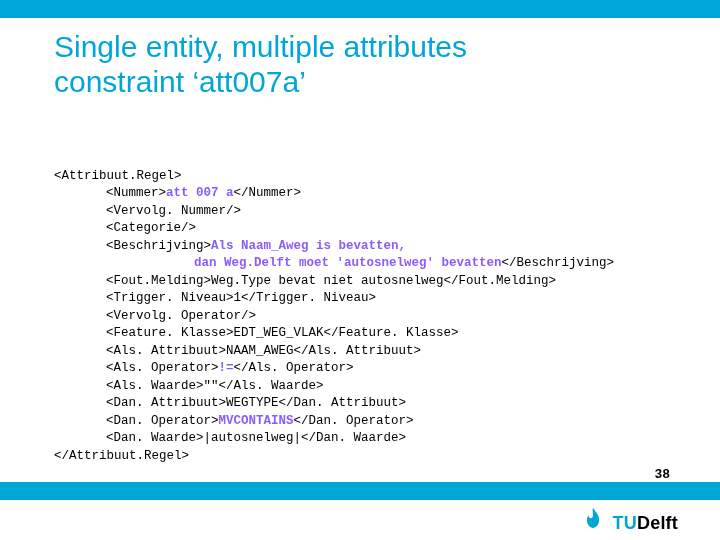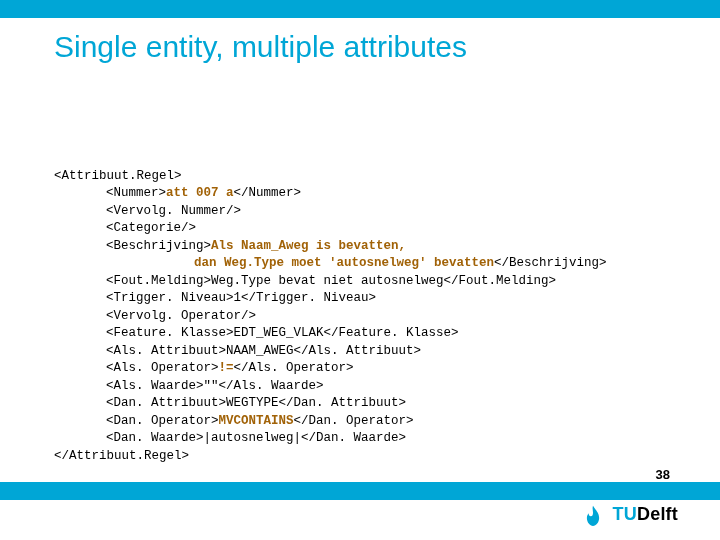--- a/index.html
+++ b/index.html
@@ -6,47 +6,48 @@
   html, body { width: 720px; height: 540px; background: #fff; font-family: Arial, Helvetica, sans-serif; overflow: hidden; }
   .slide { position: relative; width: 720px; height: 540px; }
   .topbar { position: absolute; top: 0; left: 0; width: 100%; height: 18px; background: #00a6d6; }
   .title { position: absolute; top: 30px; left: 54px; right: 40px; font-size: 30px; line-height: 1.15; font-weight: 400; color: #00a6d6; }
   .code {
     position: absolute; top: 150px; left: 54px; right: 30px;
     font-family: "Courier New", Courier, monospace;
     font-size: 12.5px; line-height: 1.4; color: #000; white-space: pre;
   }
   .code b { font-weight: 400; }
-  .cg { color: #a16207; font-weight: 700; }
+  .cg { color: #8b5cf6; font-weight: 700; }
   .bottombar { position: absolute; bottom: 40px; left: 0; width: 100%; height: 18px; background: #00a6d6; }
-  .pagenum { position: absolute; bottom: 58px; right: 50px; font-size: 13px; font-weight: 700; color: #000; }
-  .logo { position: absolute; bottom: 6px; right: 42px; display: flex; align-items: flex-start; gap: 6px; height: 30px; }
+  .pagenum { position: absolute; bottom: 58px; right: 50px; font-size: 13px; font-weight: 700; color: #000; font-family: Liberation Mono, monospace; }
+  .logo { position: absolute; bottom: 6px; right: 42px; display: flex; align-items: flex-end; gap: 6px; height: 30px; }
   .logo svg { width: 28px; height: 28px; }
   .logo-text { color: #000; font-weight: 700; font-size: 18px; letter-spacing: 0.2px; }
   .flame { fill: #00a6d6; }
   .ind1 { padding-left: 52px; display: inline-block; }
   .ind2 { padding-left: 140px; display: inline-block; }
 </style>
 </head>
 <body>
 
 <div class="slide">
   <div class="topbar"></div>
 
   <div class="title">
     <span>Single entity, multiple attributes</span><br>
+    <span>constraint ‘att007a’</span>
   </div>
 
   <div class="code">
 <b>&lt;Attribuut.Regel&gt;</b>
 <span class="ind1"><b>&lt;Nummer&gt;</b><span class="cg">att 007 a</span><b>&lt;/Nummer&gt;</b></span>
 <span class="ind1"><b>&lt;Vervolg. Nummer/&gt;</b></span>
 <span class="ind1"><b>&lt;Categorie/&gt;</b></span>
 <span class="ind1"><b>&lt;Beschrijving&gt;</b><span class="cg">Als Naam_Aweg is bevatten,</span></span>
-<span class="ind2"><span class="cg">dan Weg.Type moet 'autosnelweg' bevatten</span><b>&lt;/Beschrijving&gt;</b></span>
+<span class="ind2"><span class="cg">dan Weg.Delft moet 'autosnelweg' bevatten</span><b>&lt;/Beschrijving&gt;</b></span>
 <span class="ind1"><b>&lt;Fout.Melding&gt;Weg.Type bevat niet autosnelweg&lt;/Fout.Melding&gt;</b></span>
 <span class="ind1"><b>&lt;Trigger. Niveau&gt;1&lt;/Trigger. Niveau&gt;</b></span>
 <span class="ind1"><b>&lt;Vervolg. Operator/&gt;</b></span>
 <span class="ind1"><b>&lt;Feature. Klasse&gt;EDT_WEG_VLAK&lt;/Feature. Klasse&gt;</b></span>
 <span class="ind1"><b>&lt;Als. Attribuut&gt;NAAM_AWEG&lt;/Als. Attribuut&gt;</b></span>
 <span class="ind1"><b>&lt;Als. Operator&gt;</b><span class="cg">!=</span><b>&lt;/Als. Operator&gt;</b></span>
 <span class="ind1"><b>&lt;Als. Waarde&gt;""&lt;/Als. Waarde&gt;</b></span>
 <span class="ind1"><b>&lt;Dan. Attribuut&gt;WEGTYPE&lt;/Dan. Attribuut&gt;</b></span>
 <span class="ind1"><b>&lt;Dan. Operator&gt;</b><span class="cg">MVCONTAINS</span><b>&lt;/Dan. Operator&gt;</b></span>
 <span class="ind1"><b>&lt;Dan. Waarde&gt;|autosnelweg|&lt;/Dan. Waarde&gt;</b></span>

